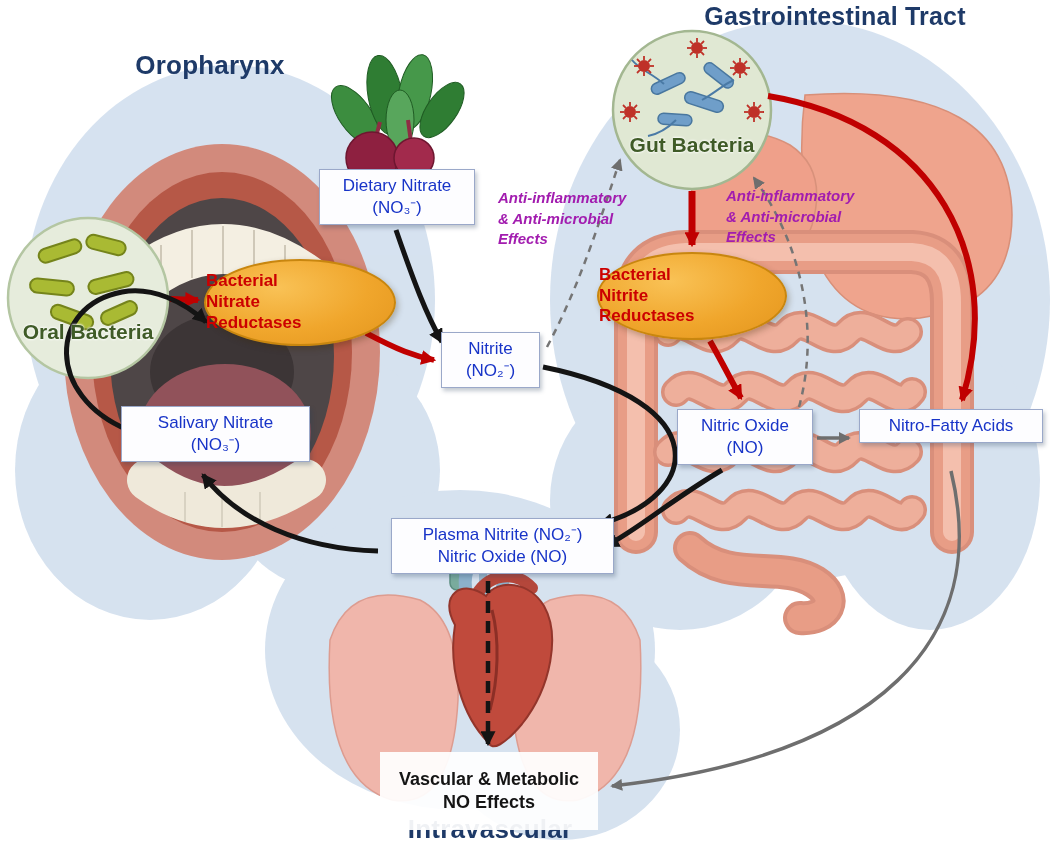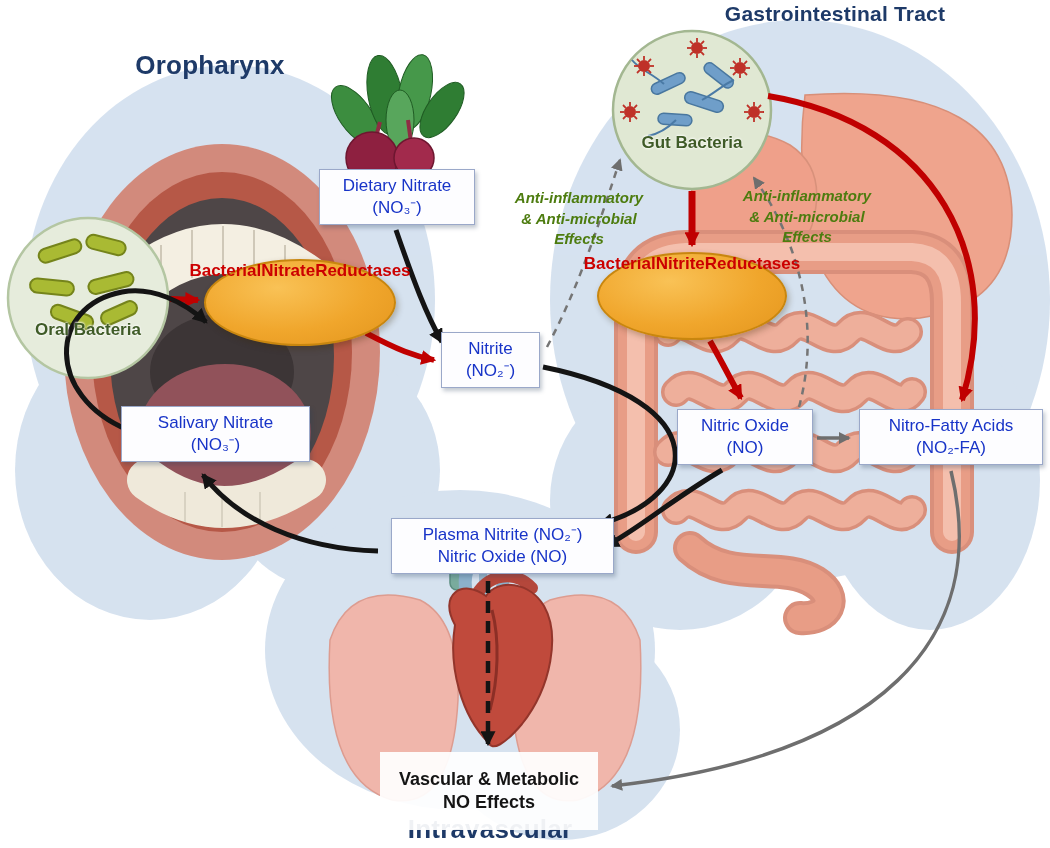--- a/index.html
+++ b/index.html
@@ -3,21 +3,21 @@
 <meta charset="utf-8">
 <style>
   * { margin:0; padding:0; box-sizing:border-box; }
   html,body { background:#ffffff; font-family:"Liberation Sans", sans-serif; }
   .canvas { position:relative; width:1050px; height:848px; background:#ffffff; overflow:hidden; }
   .art { position:absolute; left:0; top:0; z-index:1; }
   .overlay { position:absolute; left:0; top:0; width:1050px; height:848px; z-index:2; pointer-events:none; }
 
   .title { position:absolute; font-weight:bold; color:#1e3a68; text-align:center; letter-spacing:0.2px; }
   .title-oro { left:110px; top:50px; width:200px; font-size:26px; }
-  .title-gi  { left:680px; top:2px;  width:310px; font-size:21px; }
+  .title-gi  { left:680px; top:2px;  width:310px; font-size:25px; }
   .title-iv  { left:390px; top:814px; width:200px; font-size:26px; }
 
   .node { position:absolute; background:#fdfdff; border:1.5px solid #9aa8c9; color:#1834c8;
           font-weight:normal; text-align:center; font-size:17px; line-height:1.3;
           padding:5px 6px; box-shadow:1.5px 2.5px 4px rgba(40,60,90,0.28); }
   .node span { display:block; }
 
   .node-dietary  { left:319px; top:169px; width:156px; }
   .node-nitrite  { left:441px; top:332px; width:99px;  }
   .node-salivary { left:121px; top:406px; width:189px; }
@@ -26,33 +26,33 @@
   .node-plasma   { left:376px; top:518px; width:223px;margin-left:15px; }
 
   .node-vascular { position:absolute; left:380px; top:752px; width:218px;
                    background:rgba(255,255,255,0.93); color:#141414; font-weight:bold;
                    text-align:center; font-size:18px; line-height:1.28; padding:16px 4px; }
   .node-vascular span { display:block; }
 
   .enzyme { position:absolute; border-radius:50%;
             background:radial-gradient(ellipse at 38% 32%, #f9c256 0%, #f0a62c 55%, #e3951d 100%);
             border:2px solid #c8860f; color:#cc0000; font-weight:bold; 
-            font-size:17px; line-height:1.22; display:flex; flex-direction:row; justify-content:center;
+            font-size:17px; line-height:1.22; display:flex; flex-direction:column; justify-content:center;
             box-shadow:2px 3px 6px rgba(60,40,0,0.3); }
   .enzyme span { display:block; }
   .enzyme-nitrate { left:204px; top:259px; width:192px; height:87px; }
   .enzyme-nitrite { left:597px; top:252px; width:190px; height:88px; }
 
-  .bact-label { position:absolute; font-weight:bold; font-size:17px; color:#3f5b27; text-align:center;
+  .bact-label { position:absolute; font-weight:bold; font-size:21px; color:#3f5b27; text-align:center;
                 text-shadow:0 1px 2px rgba(255,255,255,0.85), 0 -1px 2px rgba(255,255,255,0.85); }
   .bact-oral { left:12px;  top:320px; width:152px; }
   .bact-gut  { left:617px; top:133px; width:150px; }
 
-  .anti { position:absolute; font-style:italic; font-weight:bold; font-size:15px; color:#4d7c0f;
-          text-align:center; line-height:1.38; }
+  .anti { position:absolute; font-style:italic; font-weight:bold; font-size:15px; color:#a21caf;
+          line-height:1.38; }
   .anti span { display:block; }
   .anti-left  { left:498px; top:188px; width:162px; }
   .anti-right { left:726px; top:186px; width:162px; }
 </style>
 </head>
 <body>
 
 <div class="canvas">
 
   <svg class="art" width="1050" height="848" viewBox="0 0 1050 848">
@@ -233,21 +233,20 @@
       <span>(NO₃⁻)</span>
     </div>
 
     <div class="node node-no">
       <span>Nitric Oxide</span>
       <span>(NO)</span>
     </div>
 
     <div class="node node-nfa">
       <span>Nitro-Fatty Acids</span>
-      <span>(NO₂-FA)</span>
     </div>
 
     <div class="node node-plasma">
       <span>Plasma Nitrite (NO₂⁻)</span>
       <span>Nitric Oxide (NO)</span>
     </div>
 
     <div class="node-vascular">
       <span>Vascular &amp; Metabolic</span>
       <span>NO Effects</span>

